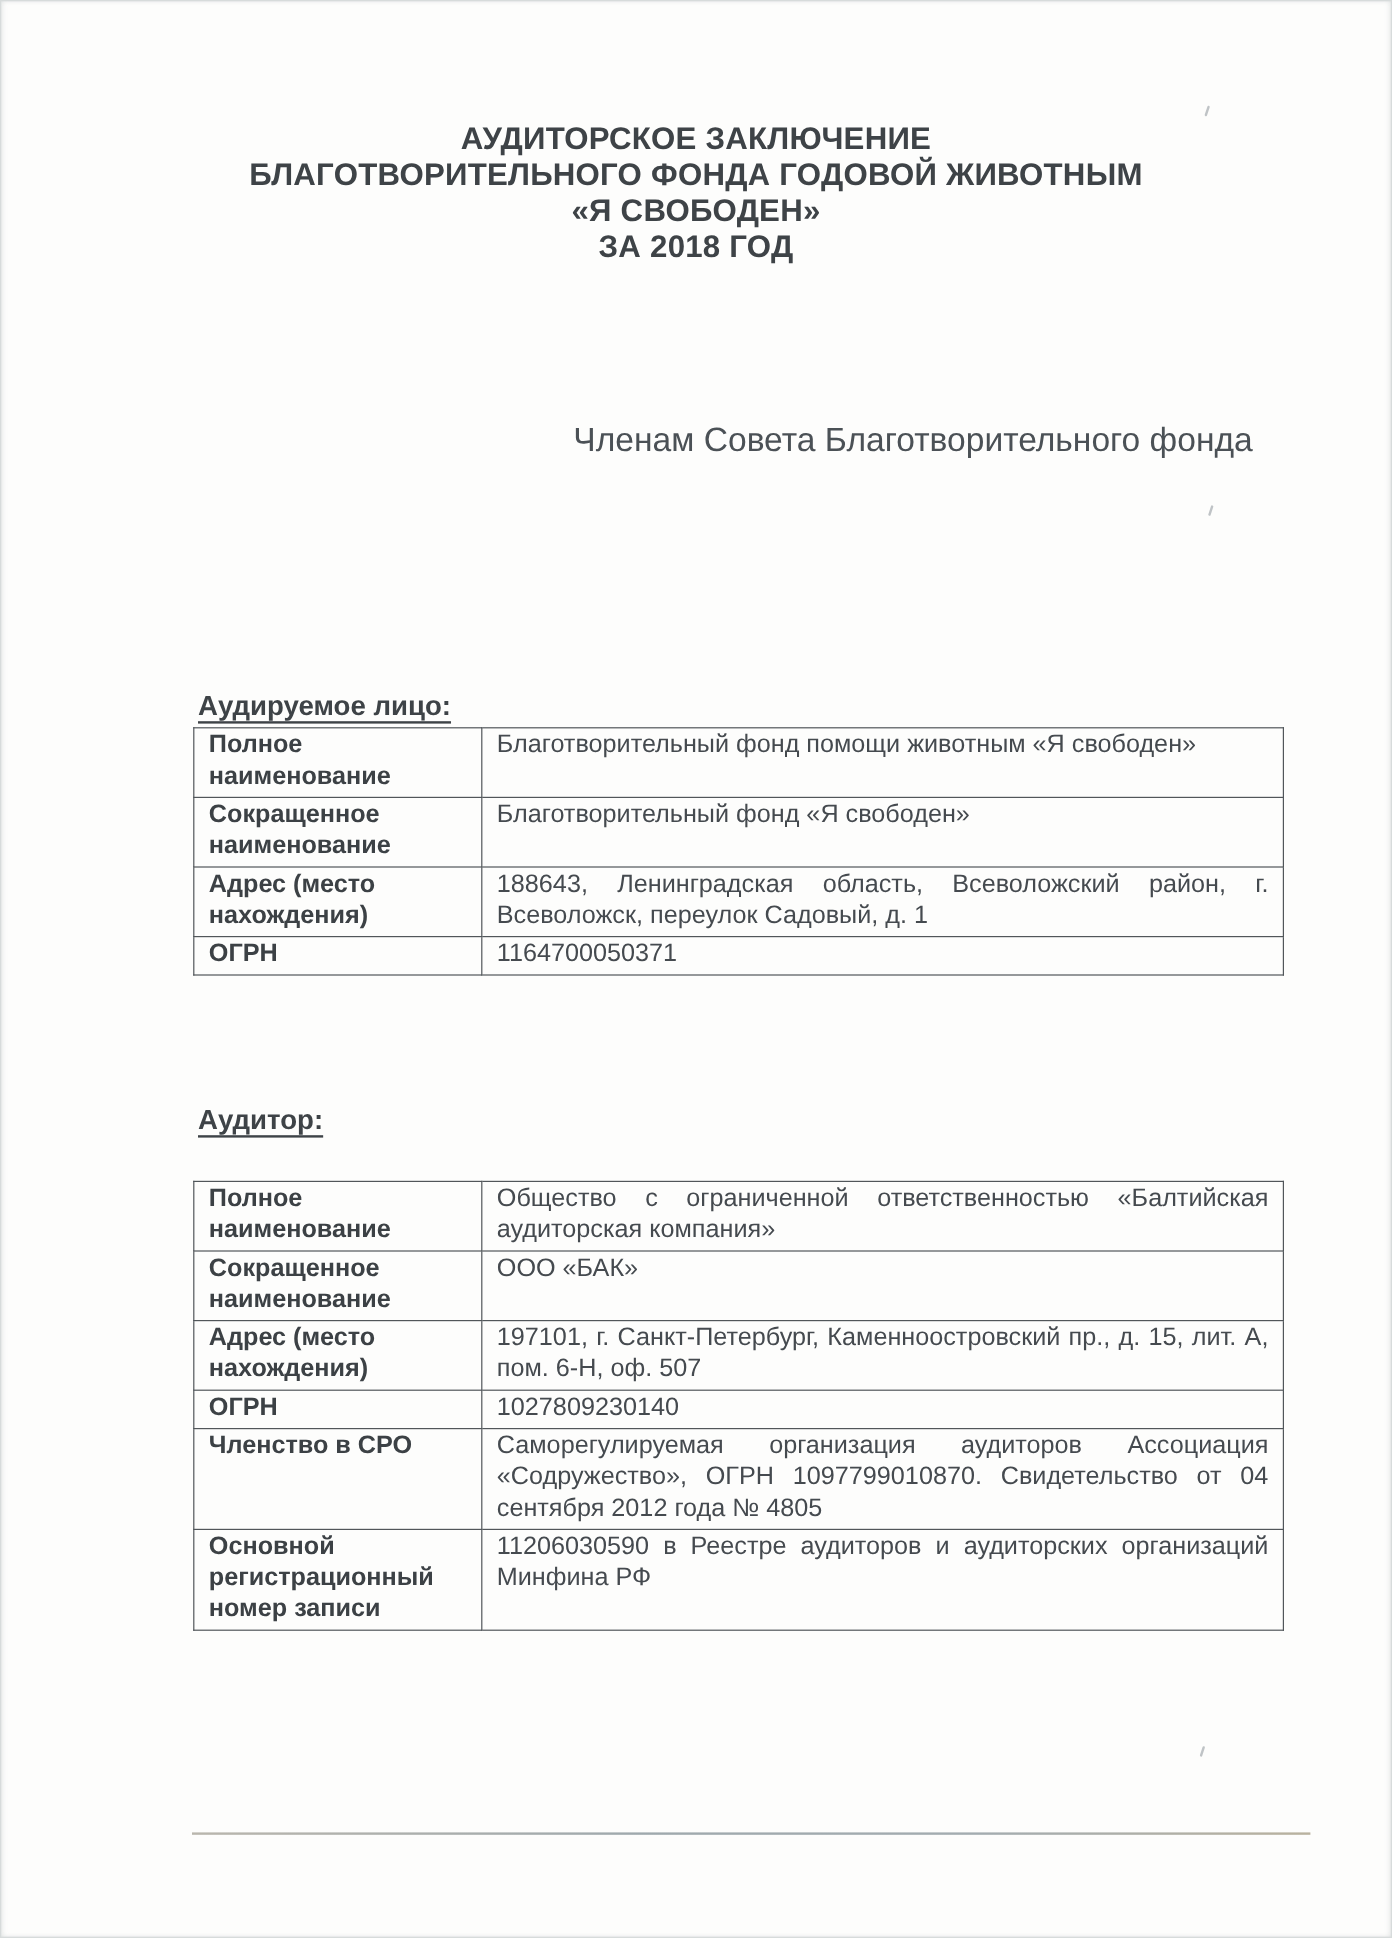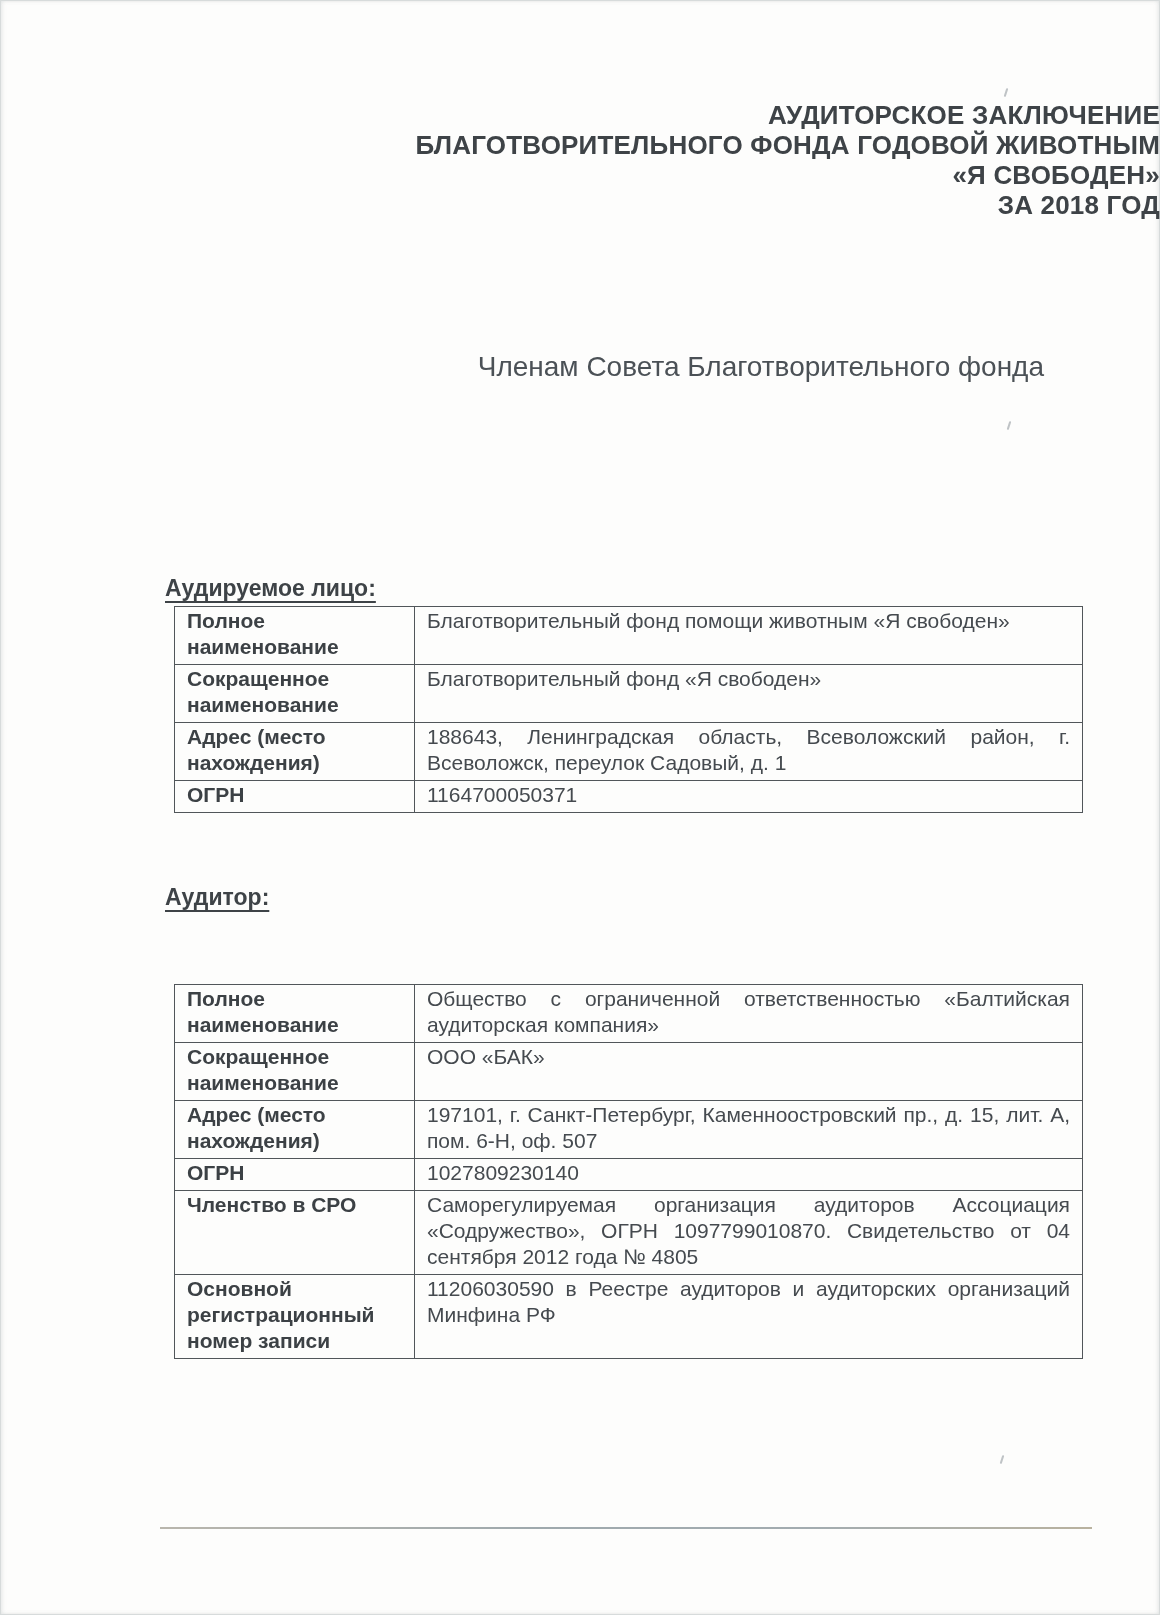--- a/index.html
+++ b/index.html
@@ -14,21 +14,21 @@
     width: 1160px;
     height: 1615px;
     background: #fdfdfc;
     color: #44494d;
     overflow: hidden;
     box-shadow: inset 0 0 0 1px #d7dbdb, inset 2px 0 4px rgba(160,168,170,.25), inset -2px 0 4px rgba(160,168,170,.25);
   }
   
   .doc-title {
     margin-top: 100px;
-    text-align: right;
+    text-align: center;
     font-weight: bold;
     font-size: 26px;
     line-height: 30px;
     color: #3e4347;
     letter-spacing: .2px;
   }
   .doc-title div { white-space: nowrap; }
   
   .addressee {
     position: absolute;
@@ -44,25 +44,25 @@
     position: absolute;
     left: 165px;
     font-weight: bold;
     font-size: 23px;
     color: #3e4347;
     text-decoration: underline;
     text-decoration-thickness: 2px;
     text-underline-offset: 5px;
   }
   #heading-audited { top: 534px; margin-top: 41px; }
-  #heading-auditor { top: 884px; text-align: right; }
+  #heading-auditor { top: 920px; text-align: right; }
   
   table.info-table {
     position: absolute;
-    left: 174px;
+    left: 161px;
     width: 909px;
     border-collapse: collapse;
     table-layout: fixed;
     font-size: 21px;
     line-height: 26px;
     color: #454a4f;
   }
   #table-audited { top: 606px; }
   #table-auditor { top: 984px; }
   table.info-table td {

